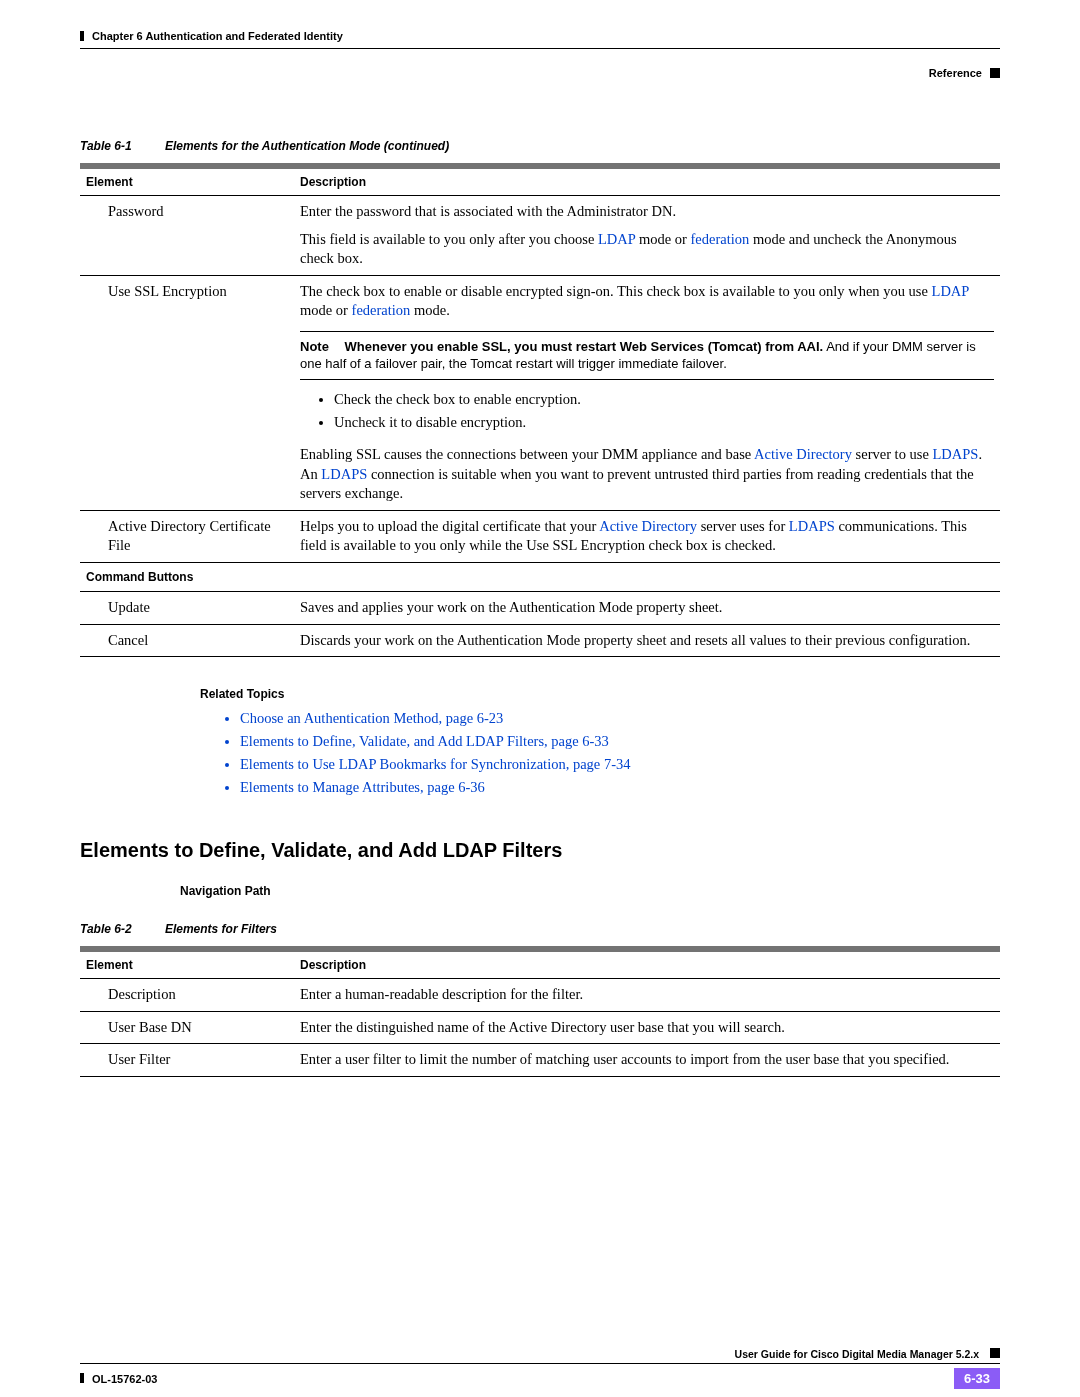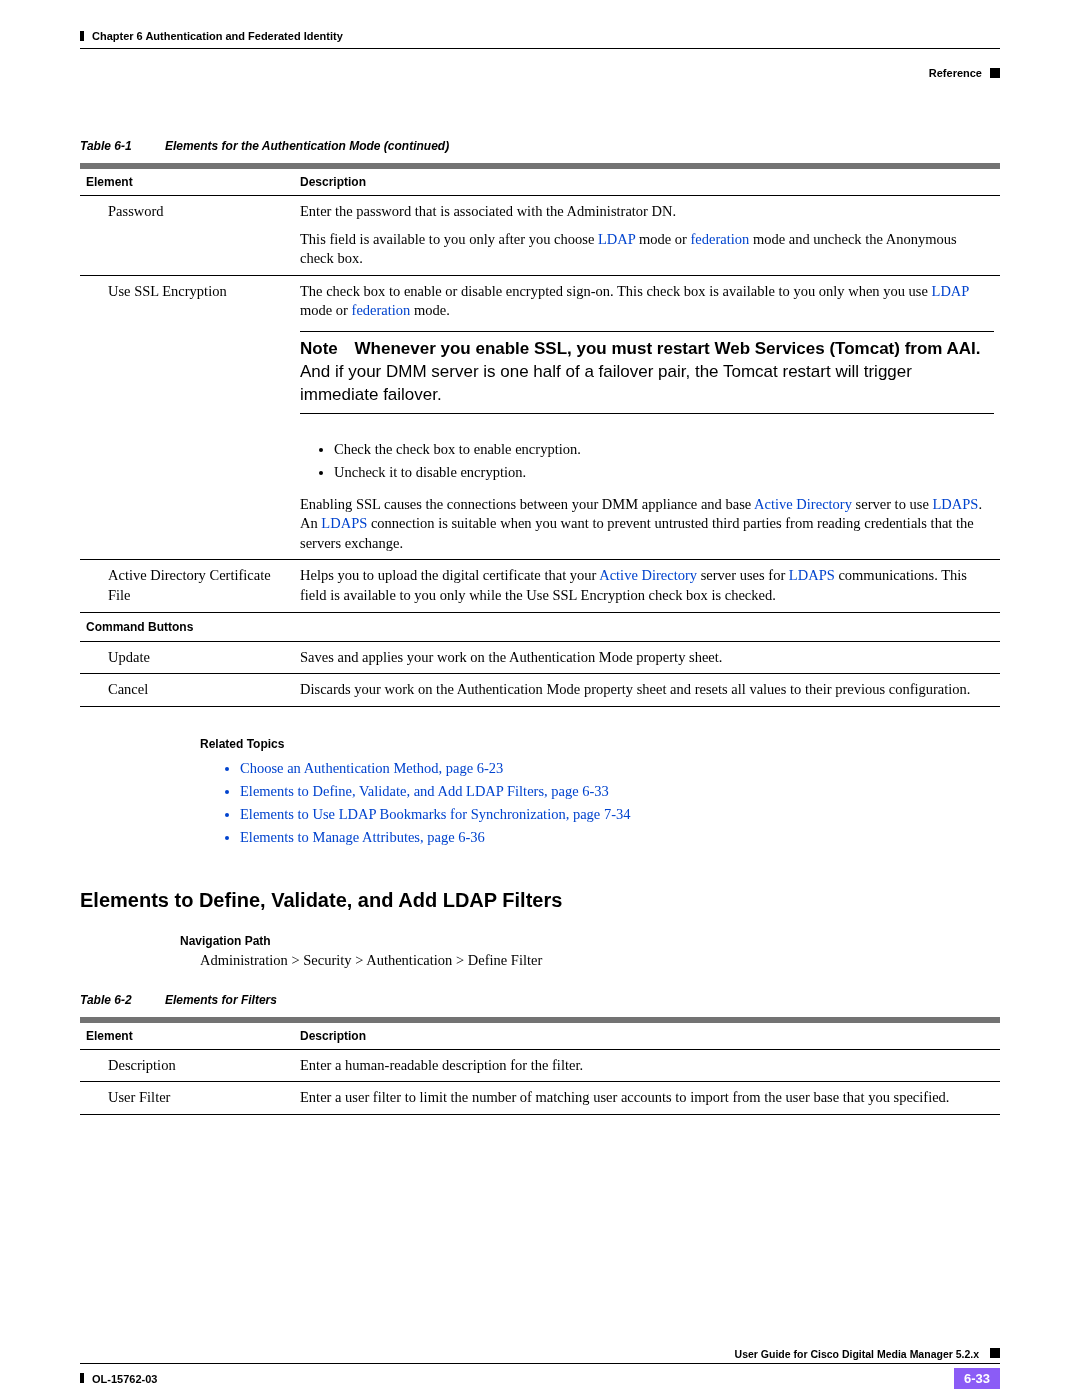--- a/index.html
+++ b/index.html
@@ -86,23 +86,23 @@
   .section-row td {
     font-family: Arial, Helvetica, sans-serif;
     font-weight: bold;
     font-size: 12px;
     padding-top: 18px;
     padding-bottom: 6px;
   }
   .blue { color: #0043ce; }
   .note-line {
     font-family: Arial, Helvetica, sans-serif;
-    font-size: 17px;
+    font-size: 13px;
     line-height: 1.35;
-    margin: 24px 0;
+    margin: 8px 0;
   }
   .note-label {
     font-weight: bold;
     margin-right: 12px;
   }
   ul.bul {
     list-style-type: disc;
     margin: 6px 0 10px 0;
     padding-left: 34px;
   }
@@ -262,38 +262,41 @@
   <ul class="related-list">
     <li>Choose an Authentication Method, page 6-23</li>
     <li>Elements to Define, Validate, and Add LDAP Filters, page 6-33</li>
     <li>Elements to Use LDAP Bookmarks for Synchronization, page 7-34</li>
     <li>Elements to Manage Attributes, page 6-36</li>
   </ul>
 
   <h2 class="sec">Elements to Define, Validate, and Add LDAP Filters</h2>
 
   <div class="navpath-h">Navigation Path</div>
-  <div class="navpath-t">Administration &gt; Security &gt; Authentication &gt; Define Filter</div>
 
   <div class="table-caption" style="margin-top:24px;">
     <span class="num">Table 6-2</span>
     <span>Elements for Filters</span>
   </div>
 
   <table class="ref-table">
     <thead>
       <tr>
         <th>Element</th>
         <th>Description</th>
       </tr>
     </thead>
     <tbody>
       <tr>
         <td class="elcol">Description</td>
         <td>Enter a human-readable description for the filter.</td>
+      </tr>
+      <tr>
+        <td class="elcol">User Base DN</td>
+        <td>Enter the distinguished name of the Active Directory user base that you will search.</td>
       </tr>
       <tr>
         <td class="elcol">User Filter</td>
         <td>Enter a user filter to limit the number of matching user accounts to import from the user base that you specified.</td>
       </tr>
     </tbody>
   </table>
 
   <div class="footer">
     <div class="book">

